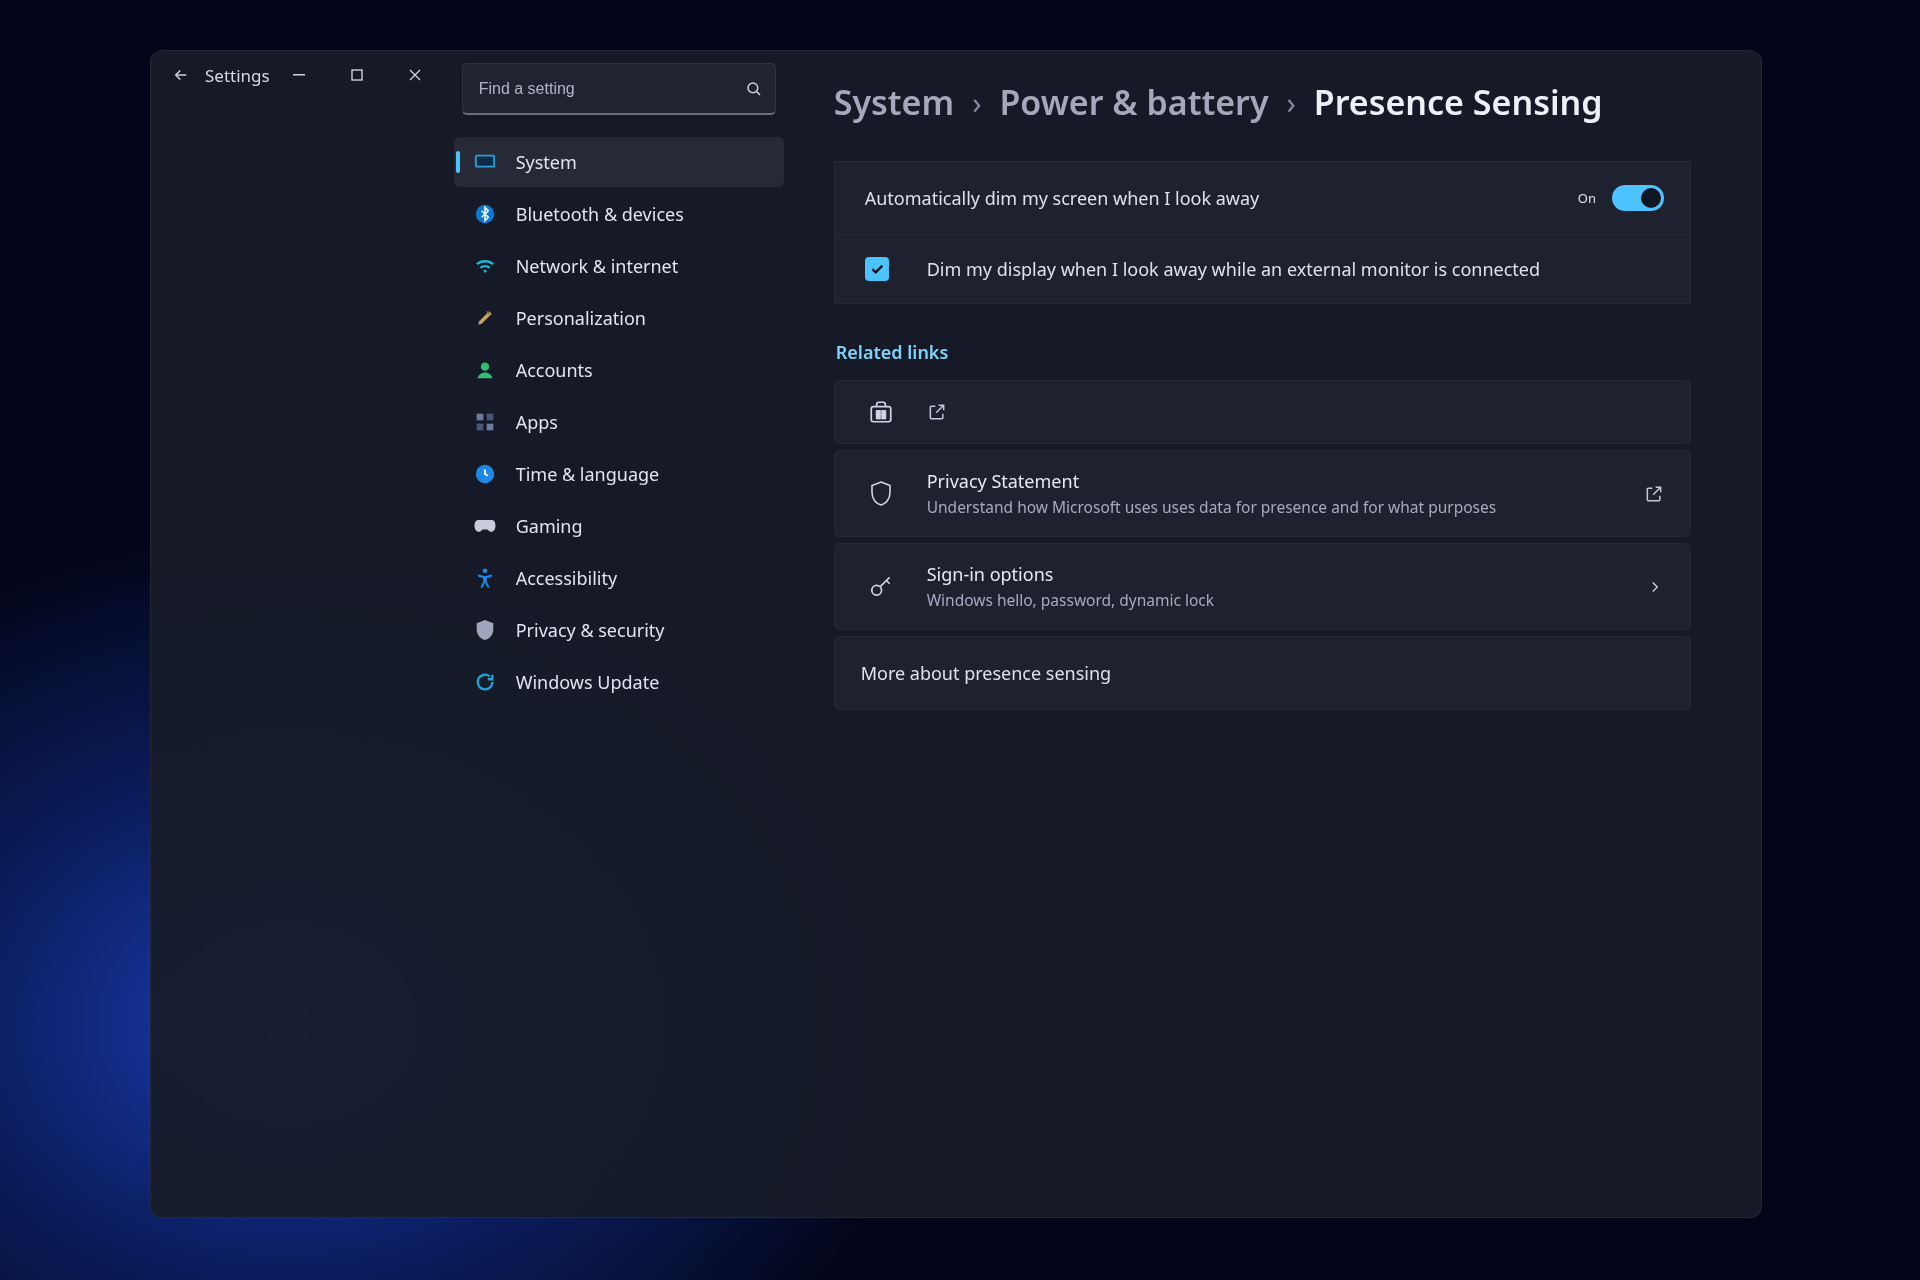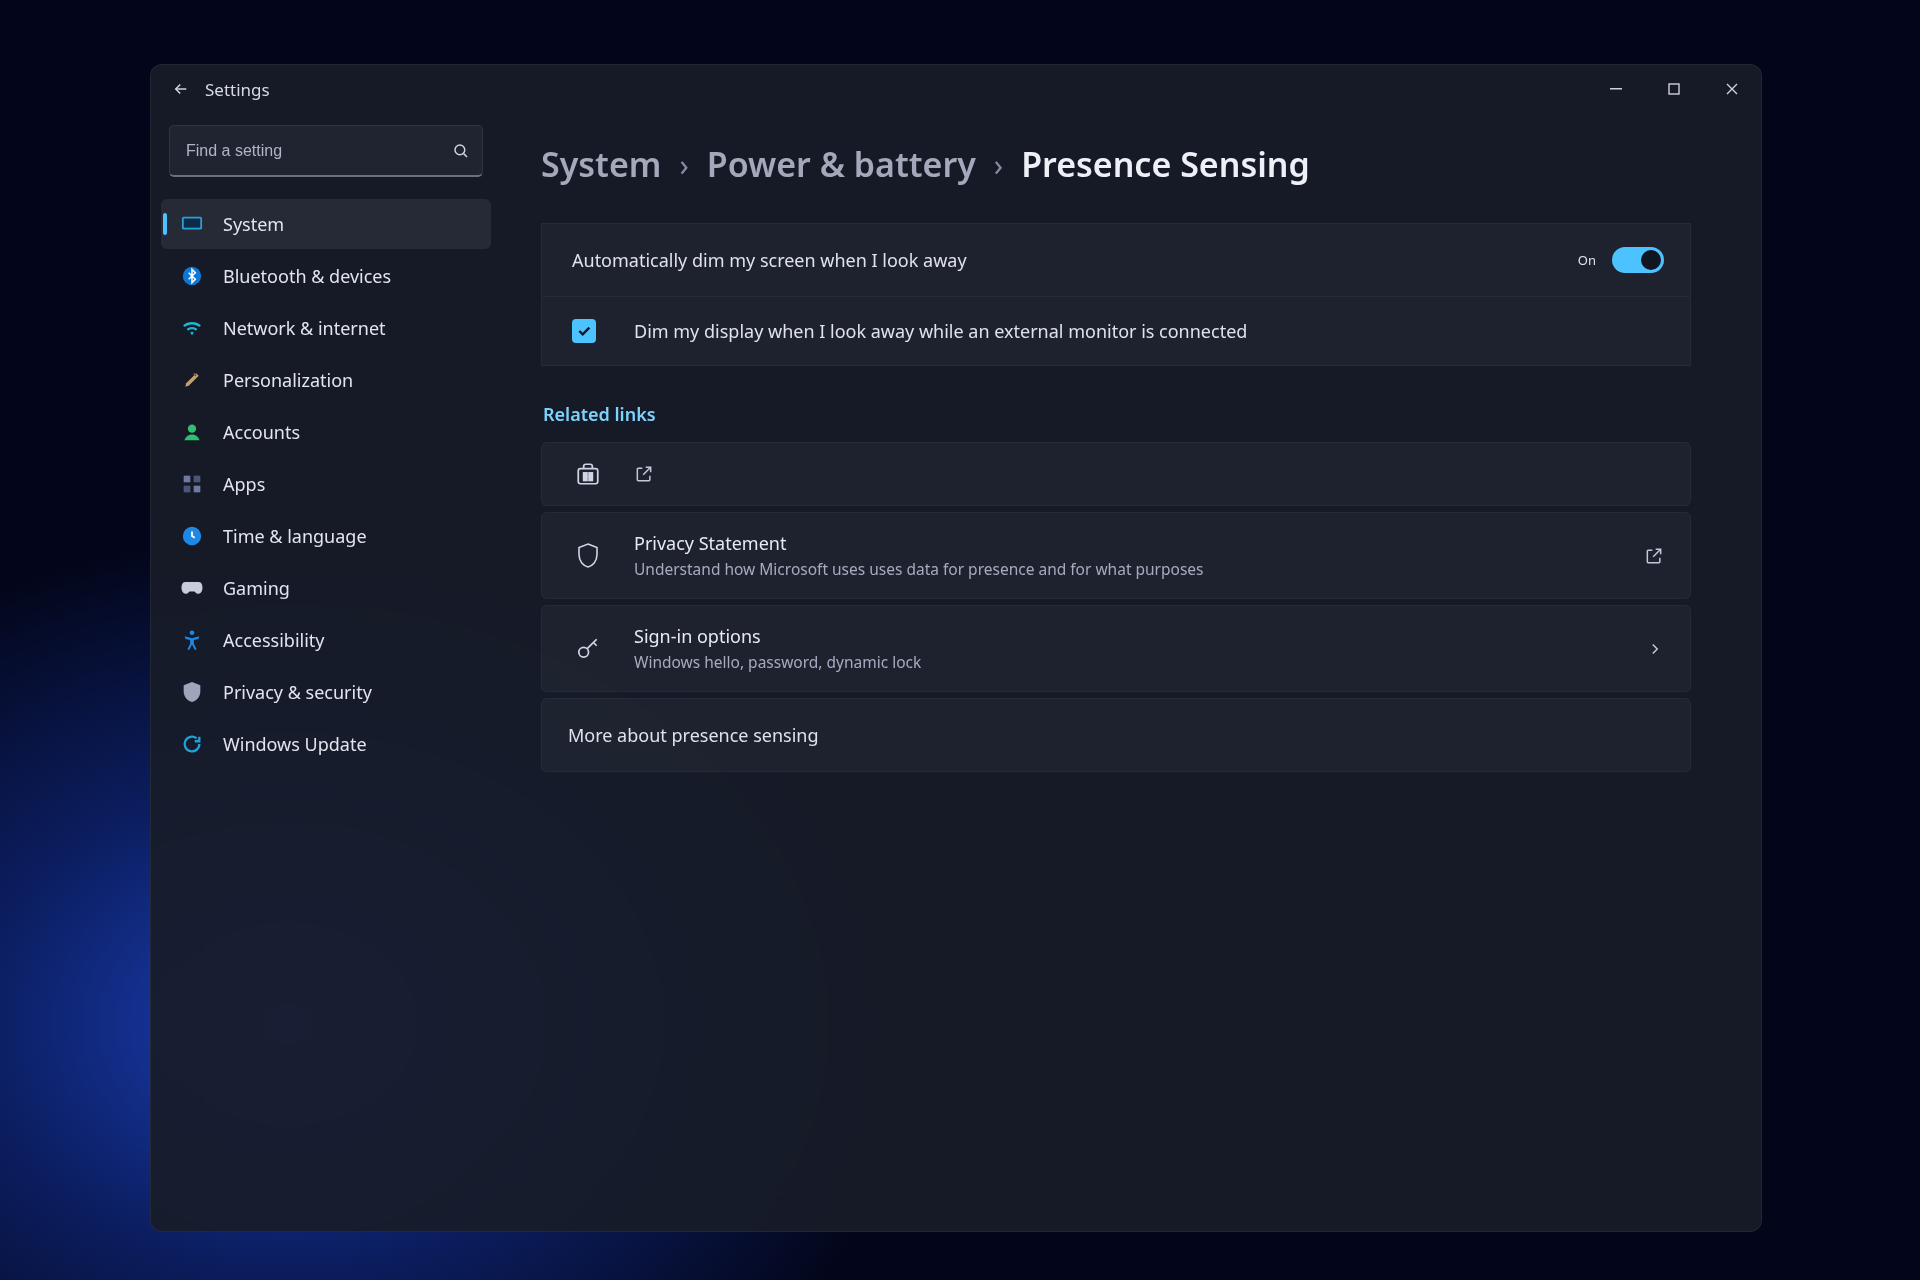--- a/index.html
+++ b/index.html
@@ -10,28 +10,28 @@
                 radial-gradient(ellipse 700px 500px at 85% 85%, #1a3fd1 0%, #081444 40%, transparent 70%),
                 #020310;
     display: flex;
     align-items: center;
     justify-content: center;
     overflow: hidden;
   }
   .desktop { width: 1920px; height: 1280px; position: relative; transform-origin: top left; }
   .window {
     position: absolute;
-    left: 150px; top: 64px;
+    left: 150px; top: 50px;
     width: 1612px; height: 1168px;
     background: rgba(24, 28, 40, 0.92);
     border: 1px solid rgba(255,255,255,0.06);
     border-radius: 12px;
     backdrop-filter: blur(30px);
     overflow: hidden;
-    display: flex; flex-direction: column;
+    display: flex; flex-direction: row;
     color: #e5e7ef;
   }
   
   .titlebar {
     height: 48px; display: flex; align-items: center;
     padding-left: 10px;
   }
   .tb-back {
     width: 40px; height: 40px; display:flex; align-items:center; justify-content:center;
     color: #cfd2dc; cursor: pointer; border-radius:4px;

